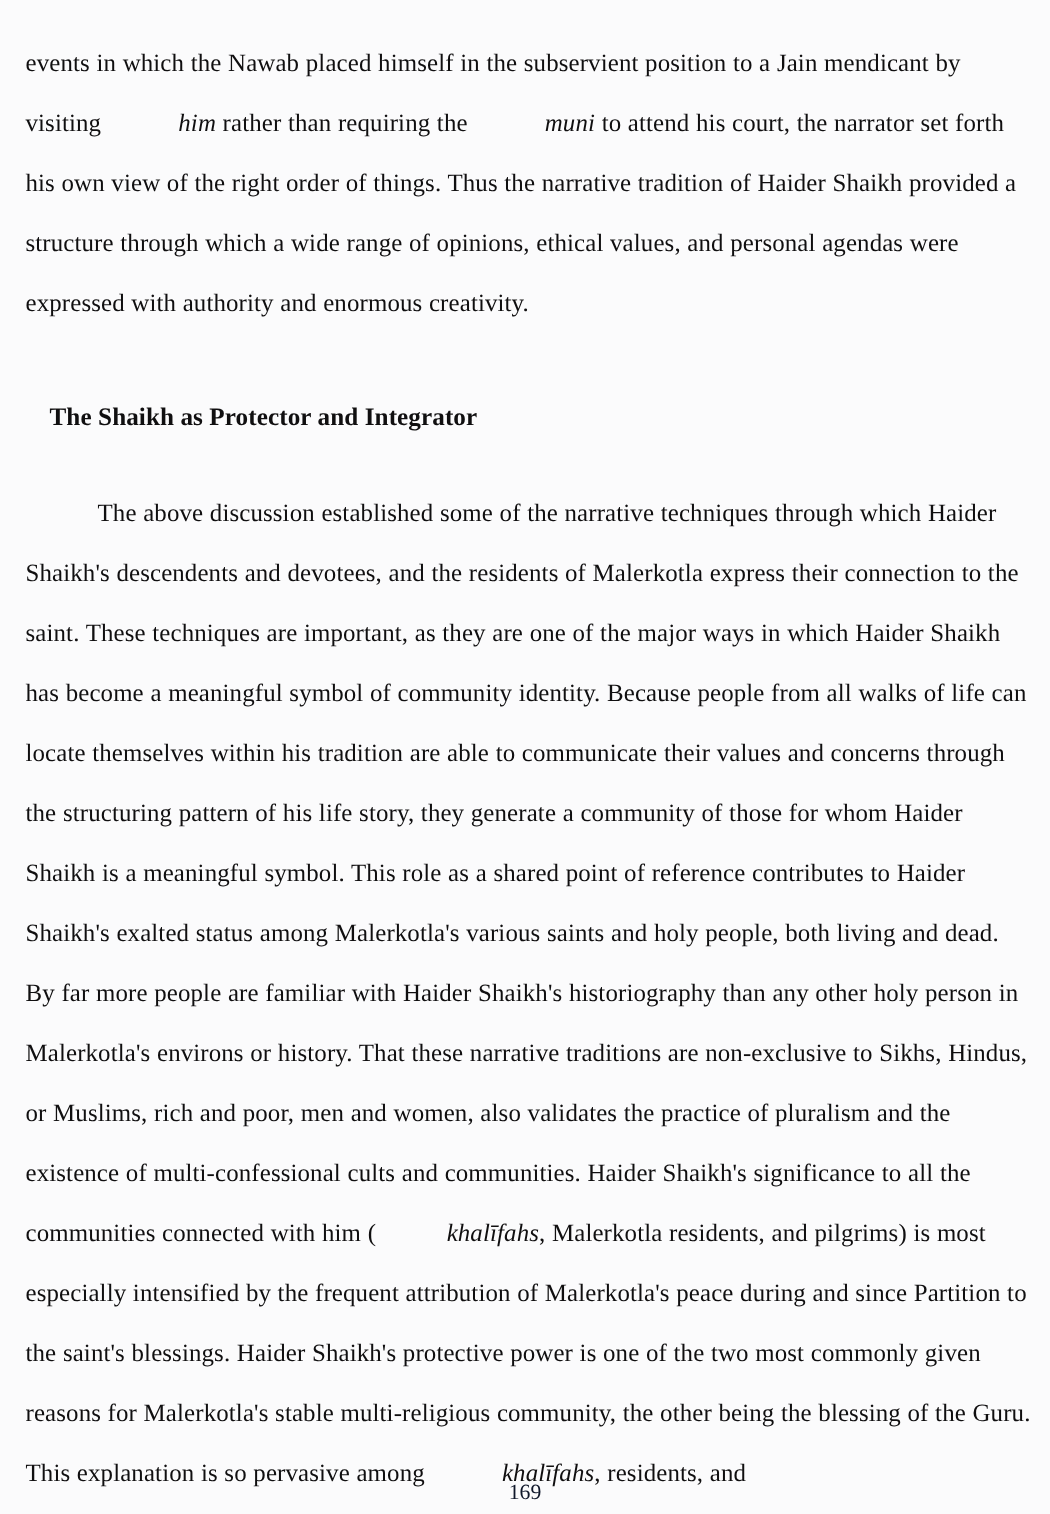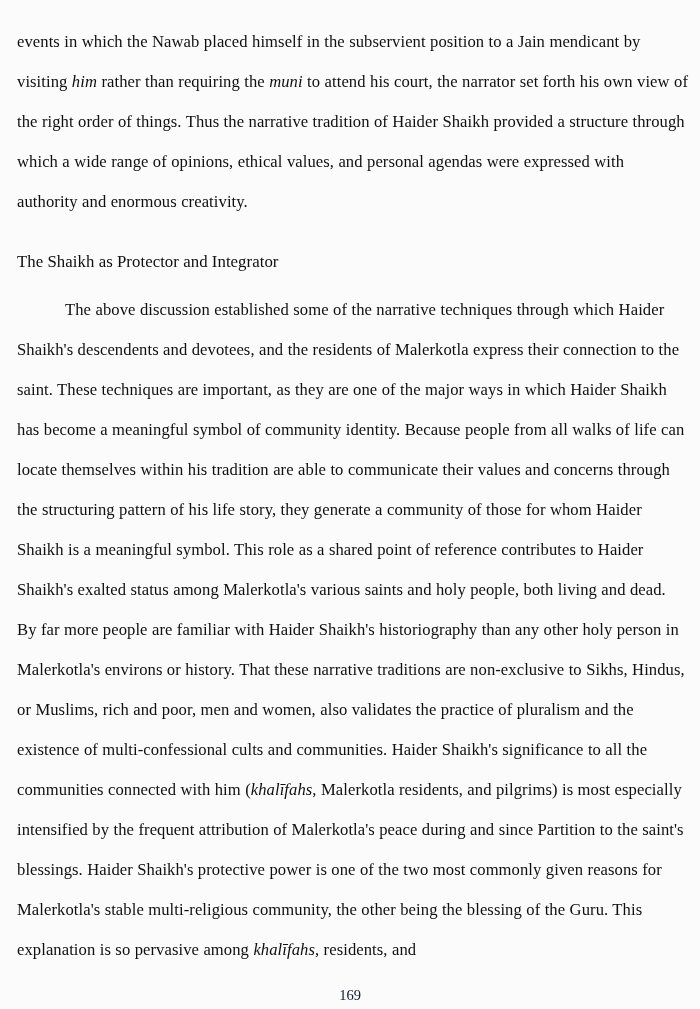--- a/index.html
+++ b/index.html
@@ -34,34 +34,35 @@
     font-size: 16.6px;
     line-height: 40px;
     text-align: left;
     letter-spacing: 0.005em;
     word-spacing: 0.01em;
   }
   .para.indented {
     text-indent: 48px;
   }
   .section-heading {
-    margin: 0;
+    margin: 16px;
     font-size: 16.8px;
-    font-weight: normal;
+    font-weight: bold;
     line-height: 40px;
     letter-spacing: 0.003em;
   }
   .spacer-before-heading {
     height: 20px;
   }
   .spacer-after-heading {
     height: 8px;
   }
   .ital {
     font-style: italic;
+    margin-left: 47px;
   }
   .page-number {
     position: absolute;
     left: 0;
     top: 986px;
     width: 700px;
     text-align: center;
     font-size: 14.5px;
     line-height: 18px;
     color: #0f172a;

